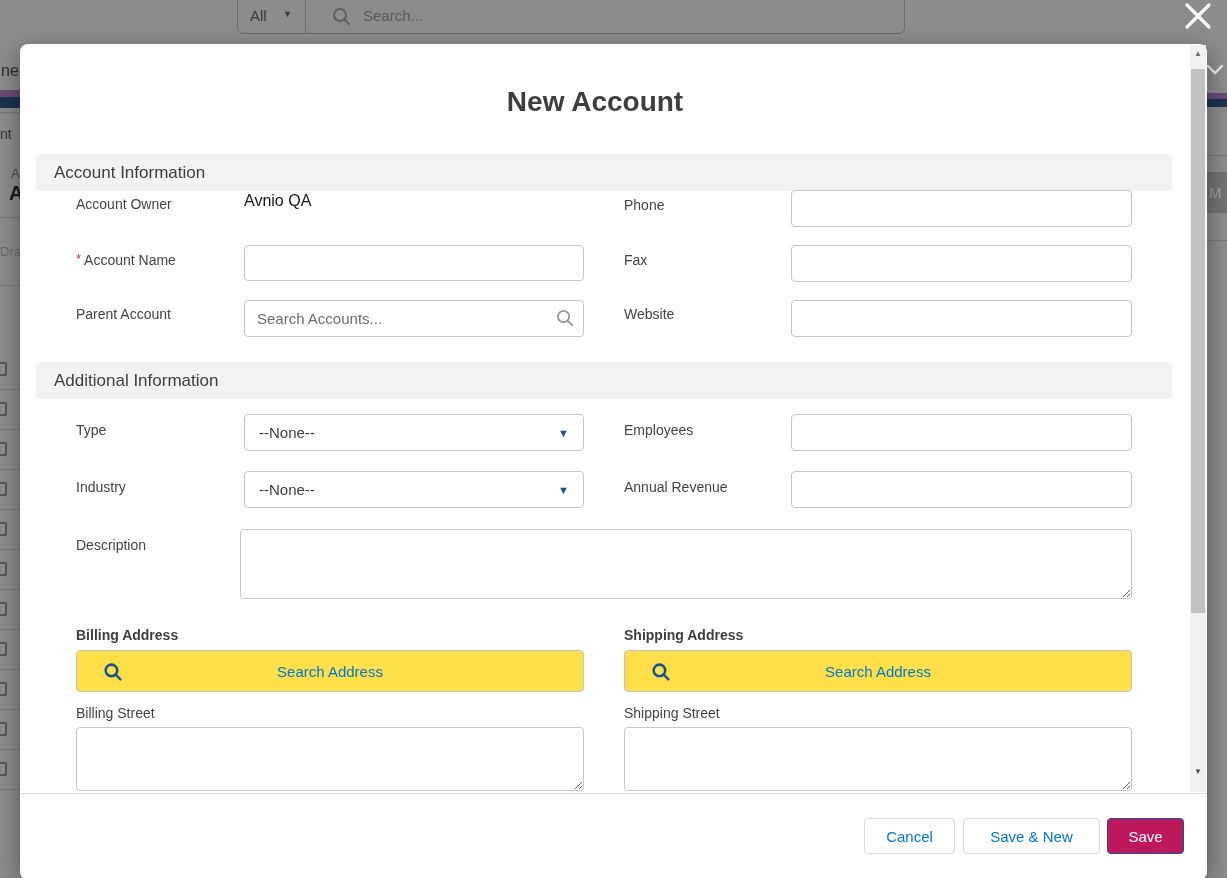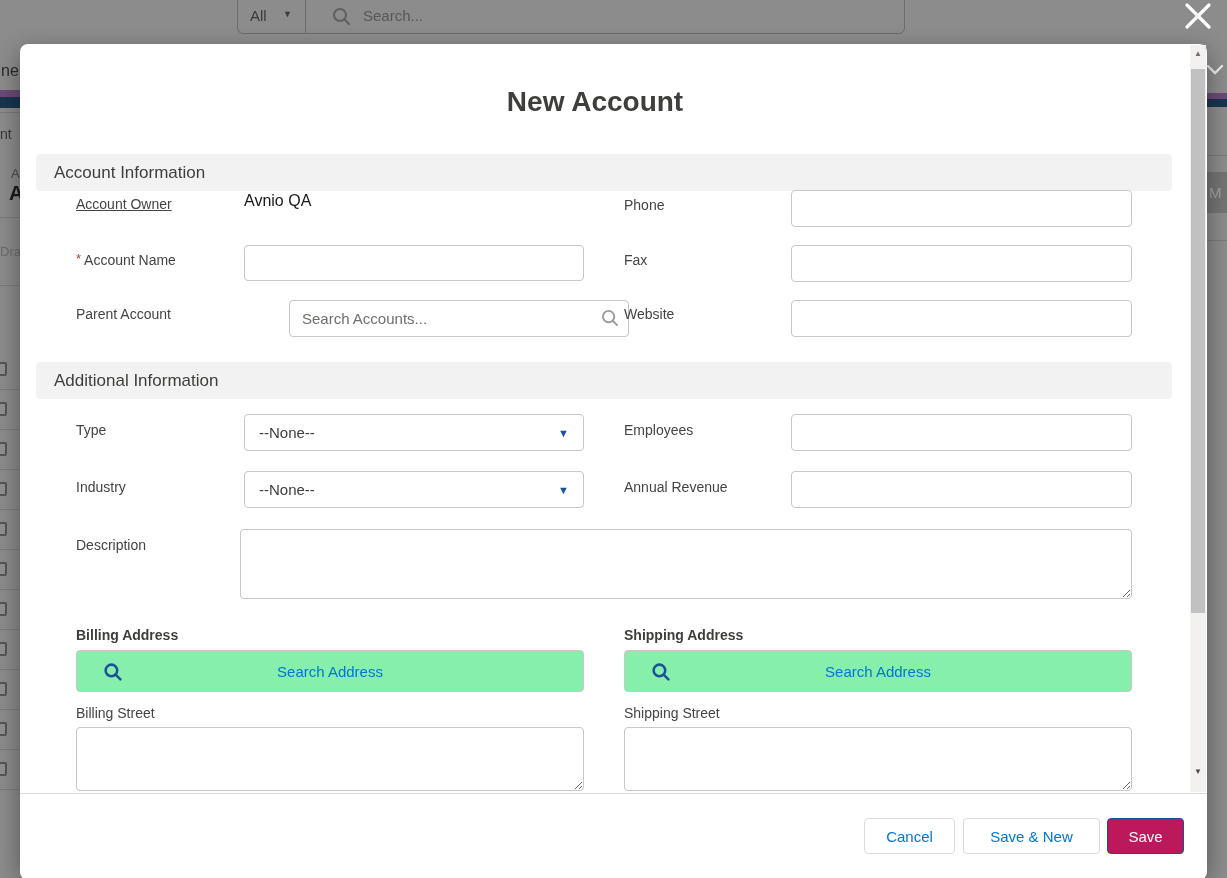--- a/index.html
+++ b/index.html
@@ -44,21 +44,21 @@
   .tinput::placeholder { color:#706e6b; }
   .combo { position:absolute; width:340px; height:37px; border:1px solid #c9c7c5;
     border-radius:4px; background:#fff; display:flex; align-items:center;
     justify-content:space-between; padding:0 14px; font-size:15px; color:#3e3e3c; cursor:pointer; }
   .combo .caret { color:#1b5297; font-size:11px; }
   .tarea { position:absolute; border:1px solid #c9c7c5; border-radius:4px;
     font-family:"Liberation Sans",sans-serif; font-size:15px; padding:8px 12px;
     color:#181818; resize:vertical; outline:none; }
   .addr-head { font-size:14px; font-weight:bold; color:#3e3e3c; }
   .addr-btn { position:absolute; width:508px; height:42px; border:1px solid #c9c7c5;
-    border-radius:4px; background:#86efac; display:flex; align-items:center;
+    border-radius:4px; background:#fde047; display:flex; align-items:center;
     justify-content:center; color:#0176d3; font-size:15px; cursor:pointer; }
   .addr-btn svg { position:absolute; left:26px; top:11px; }
   .lookup-wrap { position:absolute; width:340px; height:37px; }
   .lookup-wrap input { width:100%; height:100%; padding-right:36px; }
   .lookup-wrap svg { position:absolute; right:10px; top:9px; }
 
   
   .sb-track { left:1170px; top:1px; width:16px; height:747px; background:#f2f1f0; }
   .sb-arrow { position:absolute; left:0; width:16px; text-align:center;
     font-size:8px; color:#6e6e6e; }
@@ -145,32 +145,32 @@
   <line x1="4" y1="3" x2="26" y2="25" stroke="#fff" stroke-width="3.2" stroke-linecap="round"></line>
   <line x1="26" y1="3" x2="4" y2="25" stroke="#fff" stroke-width="3.2" stroke-linecap="round"></line>
 </svg>
 
 <div class="abs modal">
 
   <h1 class="abs modal-title">New Account</h1>
 
   <div class="abs sec-header" style="top:110px;">Account Information</div>
 
-  <div class="abs flabel" style="left:56px;top:152px;text-decoration:underline;">Account Owner</div>
+  <div class="abs flabel" style="left:56px;top:152px;">Account Owner</div>
   <div class="abs fvalue" style="left:224px;top:148px;">Avnio QA</div>
   <div class="abs flabel" style="left:604px;top:153px;">Phone</div>
   <input class="tinput" style="left: 771px; top: 146px;" value="">
 
   <div class="abs flabel" style="left:56px;top:207px;"><span class="req">*</span><span>Account Name</span></div>
   <input class="tinput" style="left: 224px; top: 201px; width: 340px; height: 36px;" value="">
   <div class="abs flabel" style="left:604px;top:208px;">Fax</div>
   <input class="tinput" style="left: 771px; top: 201px;" value="">
 
   <div class="abs flabel" style="left:56px;top:262px;">Parent Account</div>
-  <div class="lookup-wrap" style="left:224px;top:256px;margin-left:45px;">
+  <div class="lookup-wrap" style="left:224px;top:256px;">
     <input class="tinput" style="position: static;" placeholder="Search Accounts...">
     <svg width="18" height="18" viewBox="0 0 19 19">
       <circle cx="8" cy="8" r="6" fill="none" stroke="#9a9a98" stroke-width="2"></circle>
       <line x1="12.5" y1="12.5" x2="17" y2="17" stroke="#9a9a98" stroke-width="2" stroke-linecap="round"></line>
     </svg>
   </div>
   <div class="abs flabel" style="left:604px;top:262px;">Website</div>
   <input class="tinput" style="left: 771px; top: 256px;" value="">
 
   <div class="abs sec-header" style="top:318px;">Additional Information</div>

